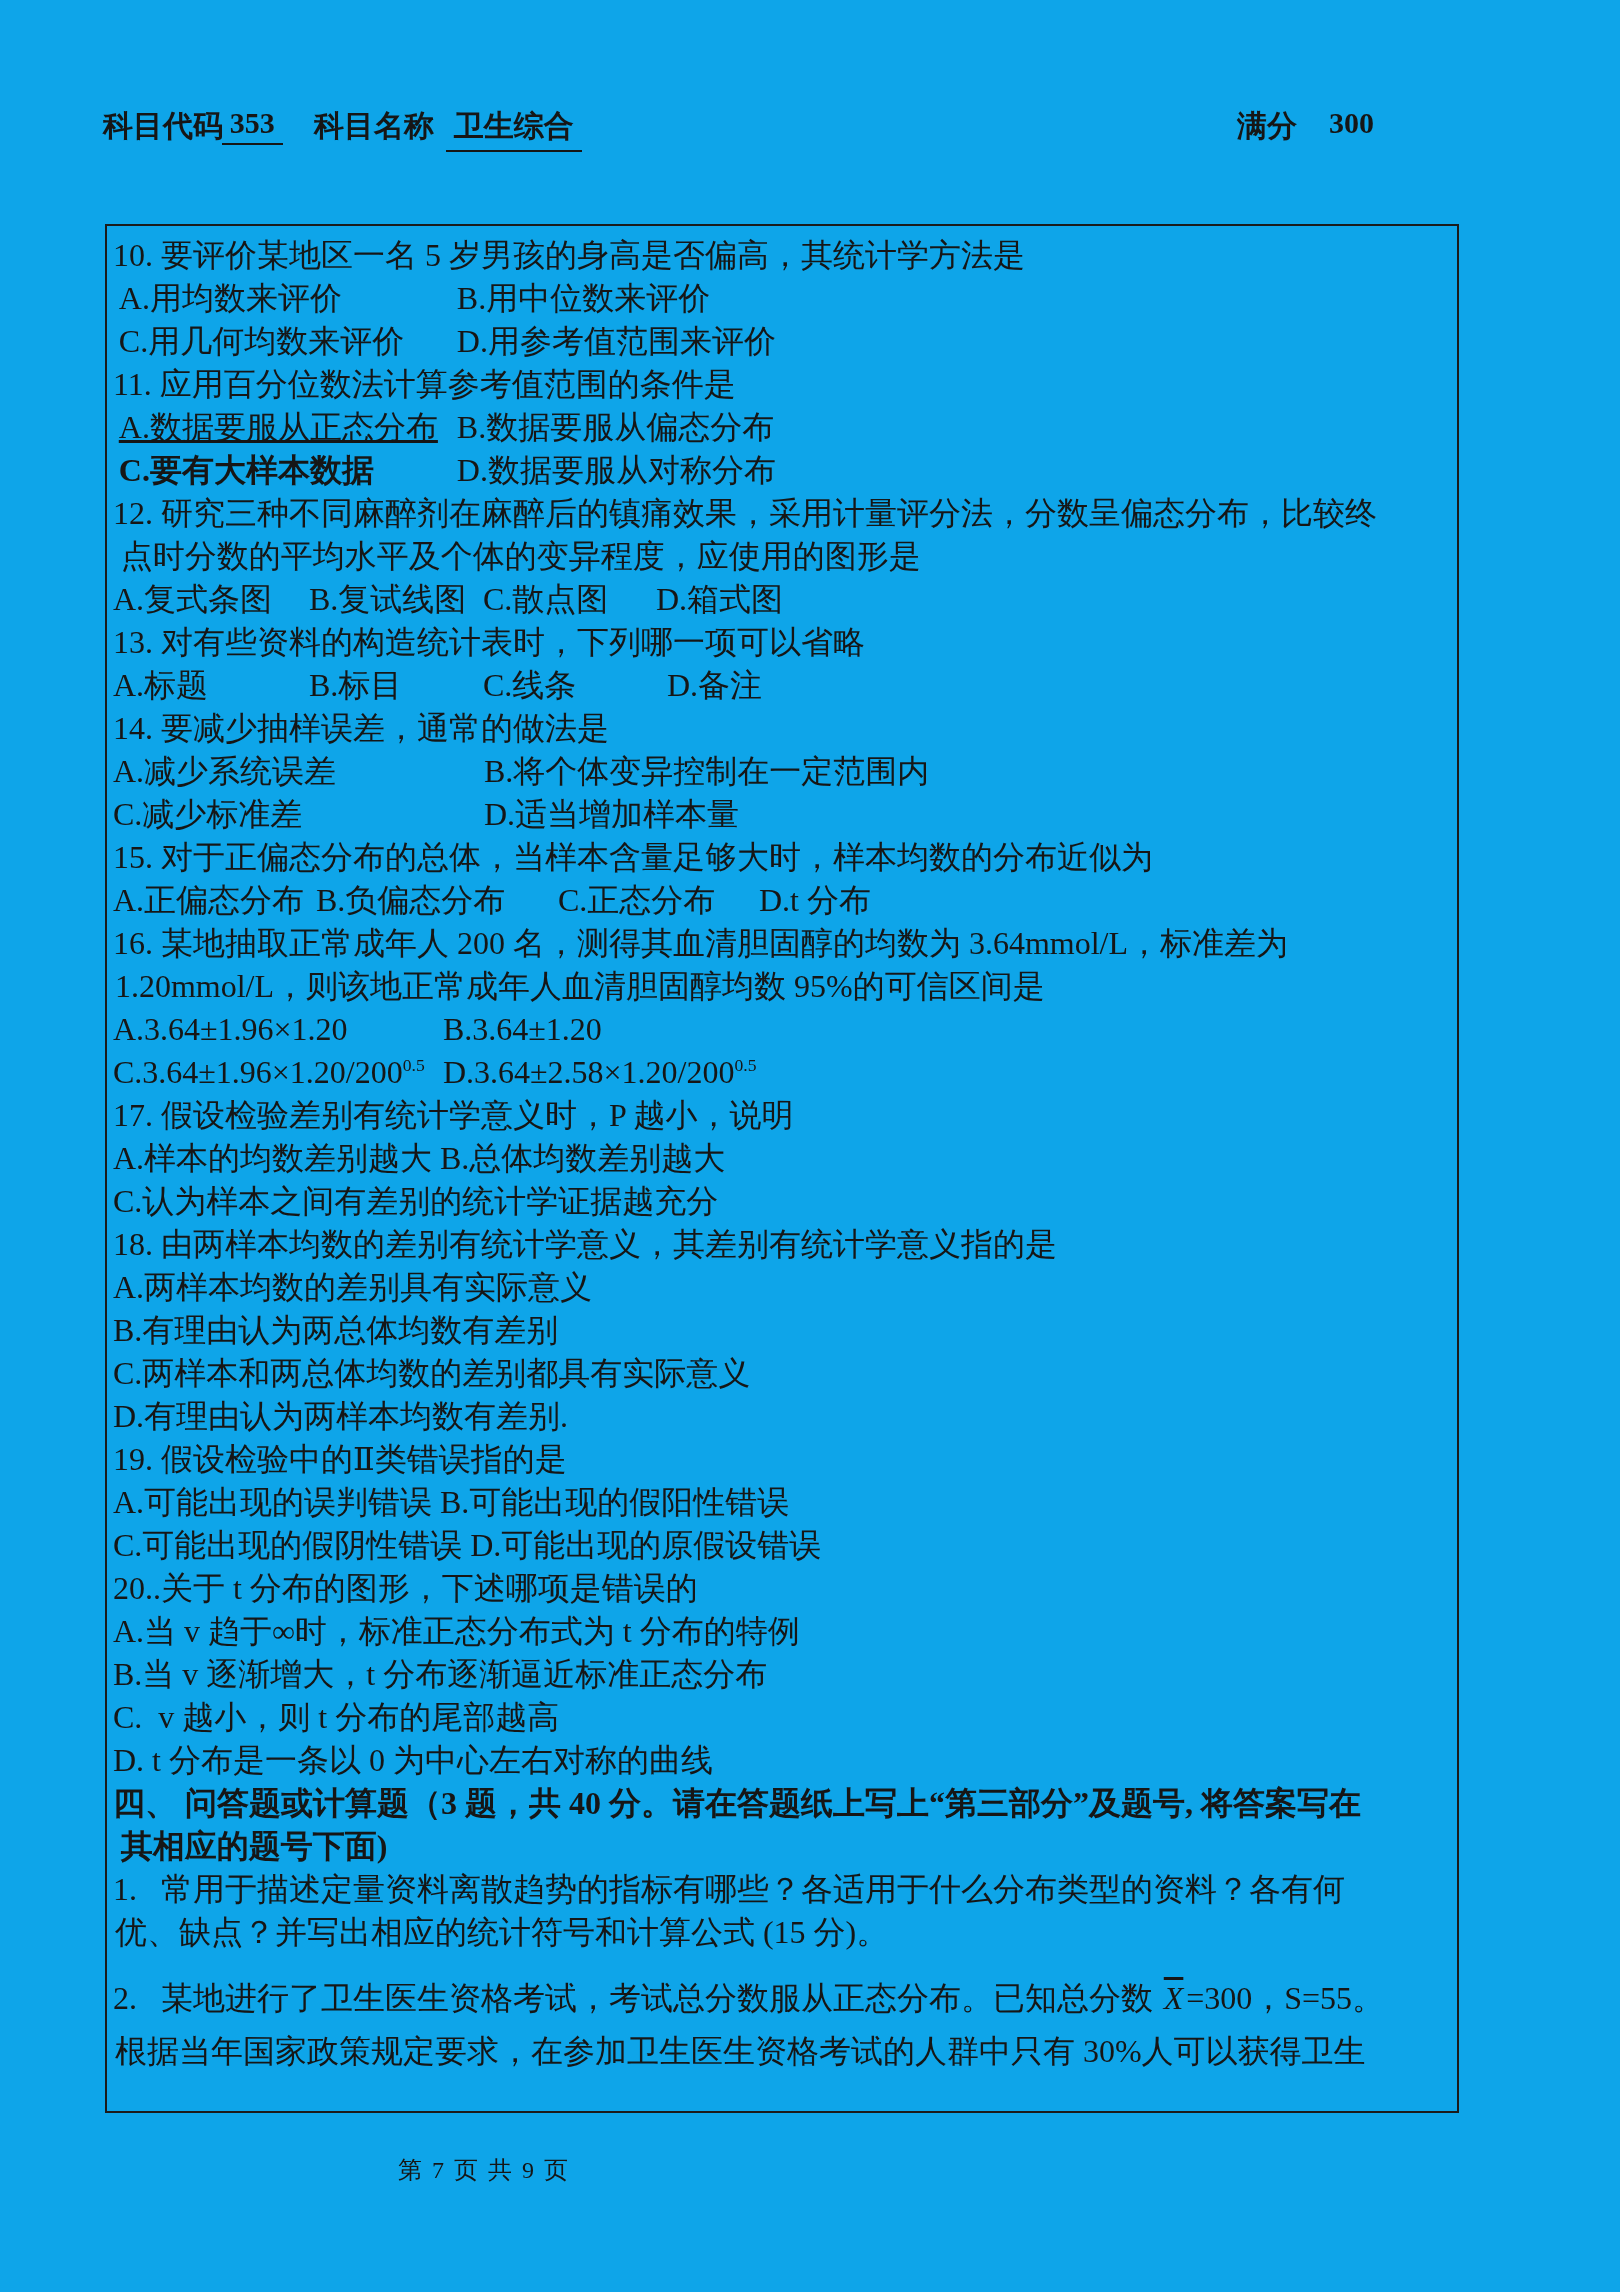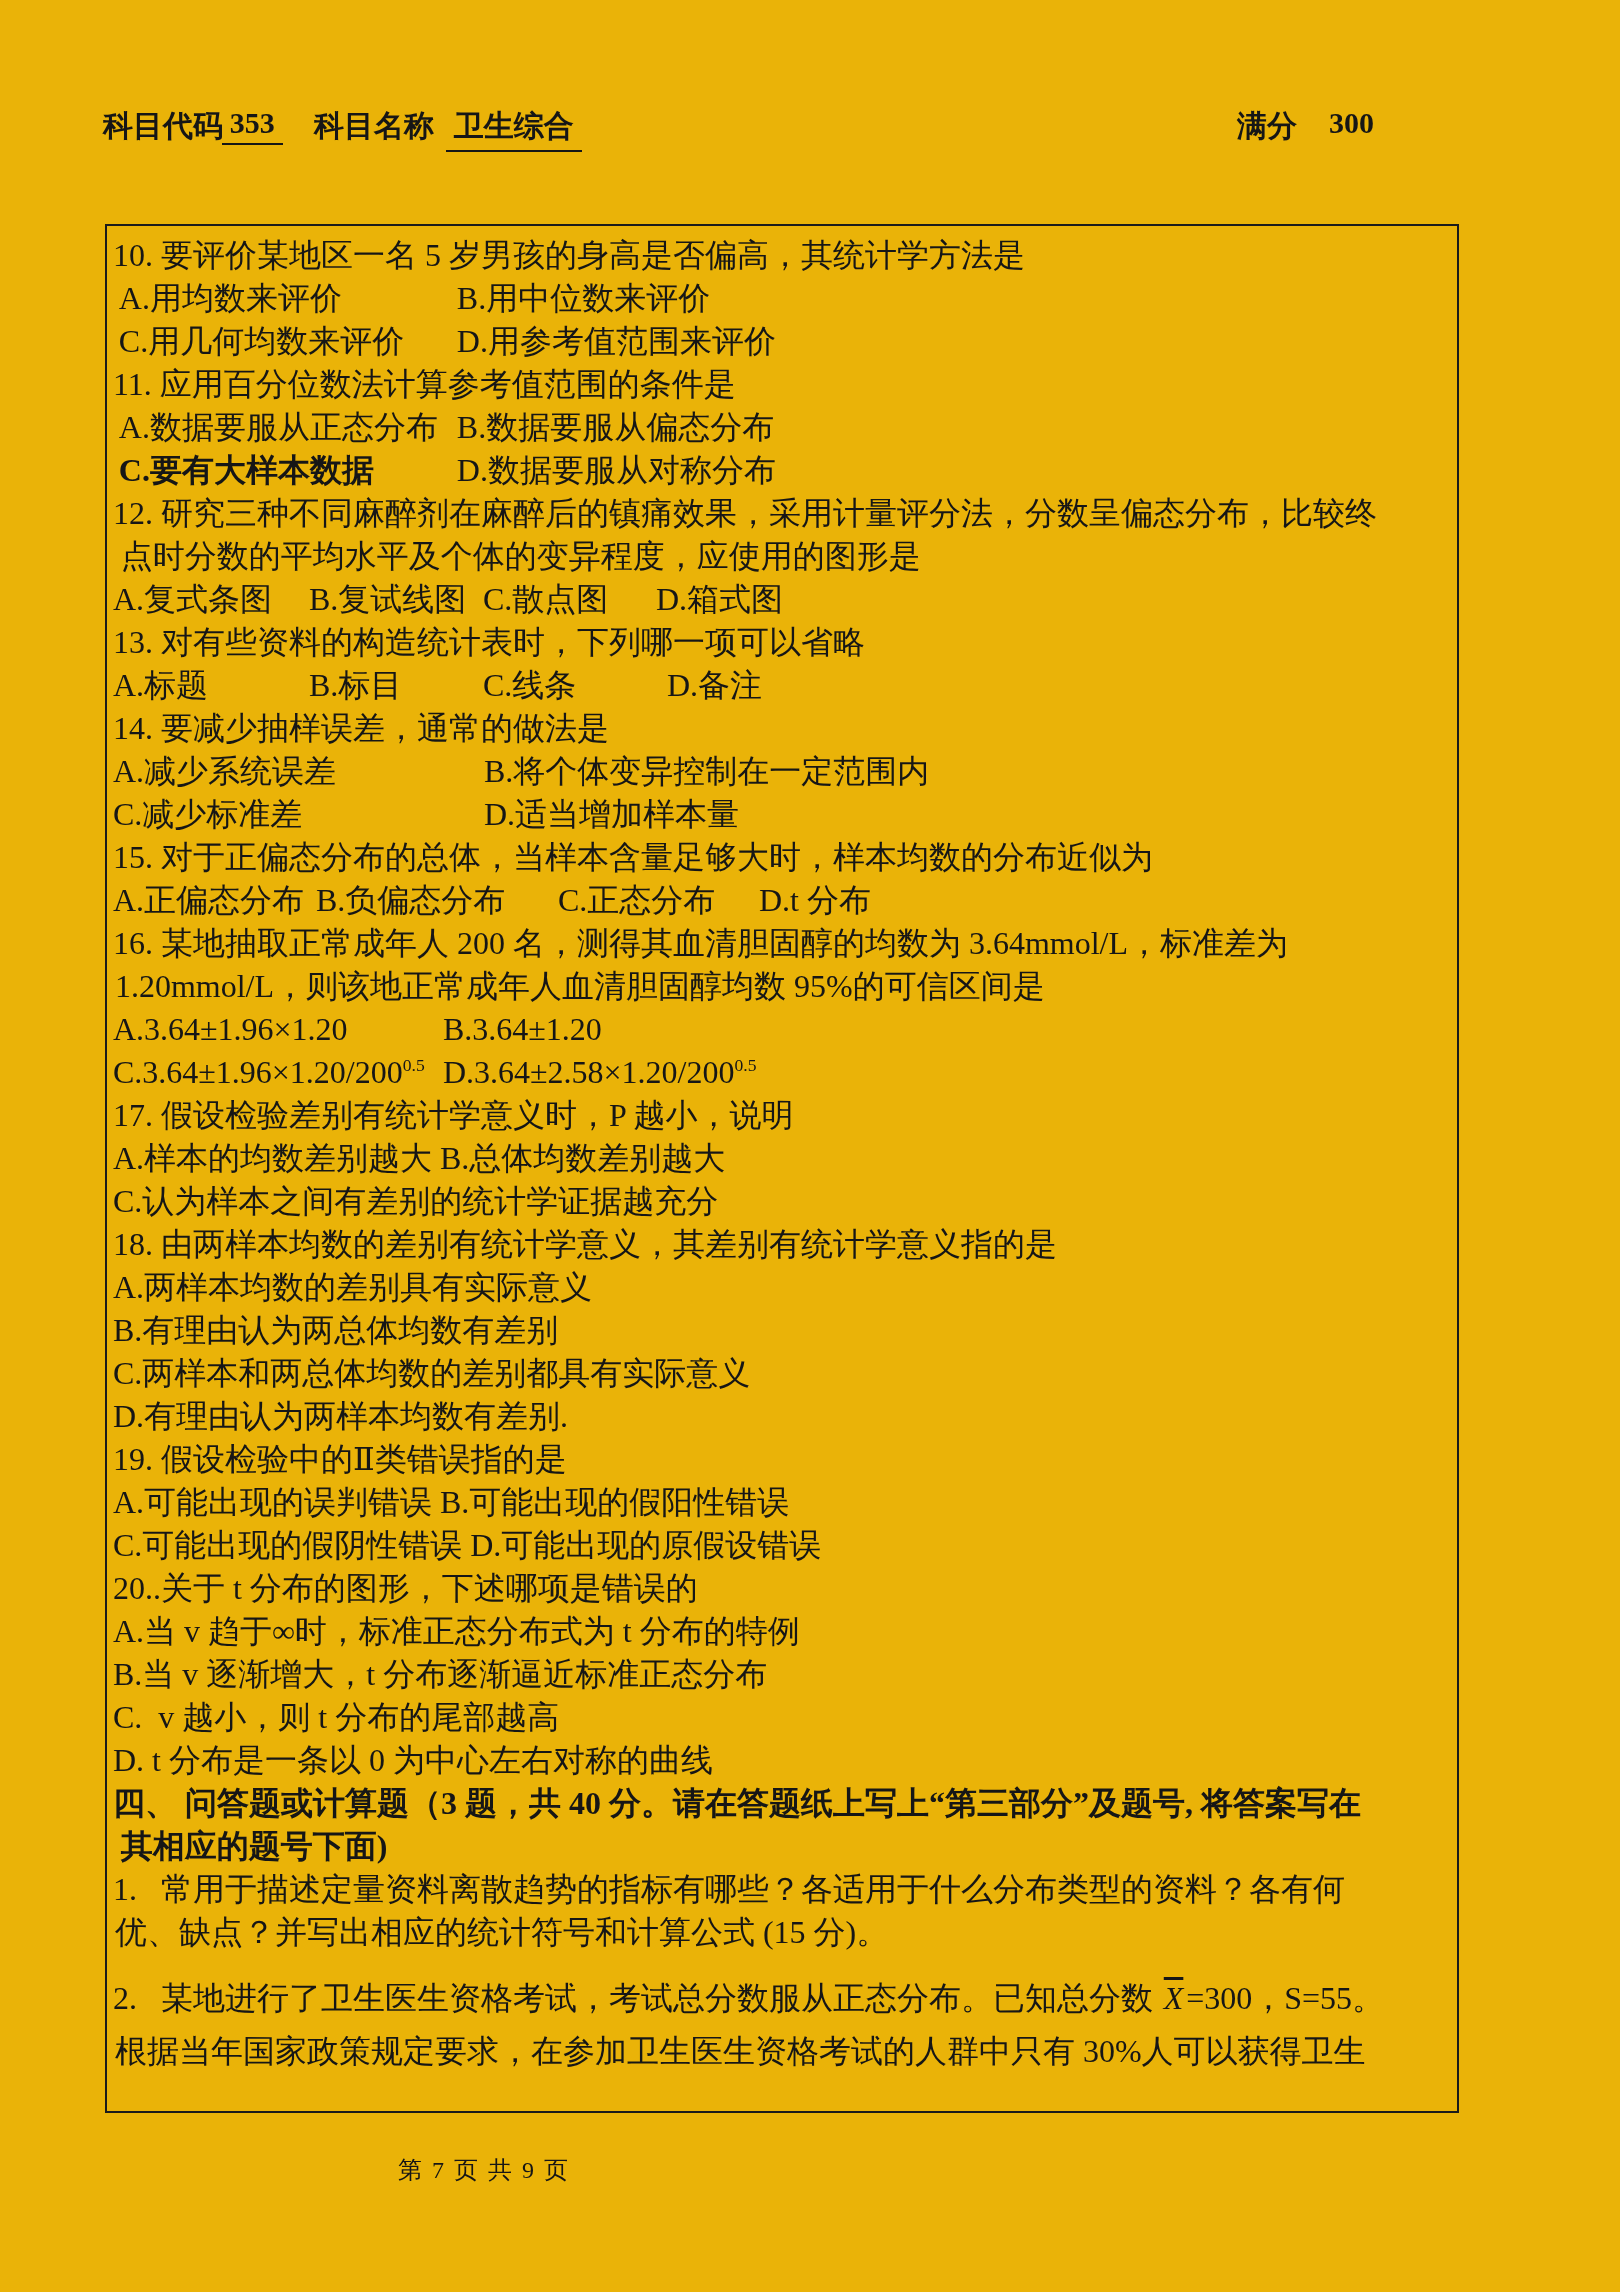--- a/index.html
+++ b/index.html
@@ -1,19 +1,19 @@
 <!DOCTYPE html>
 <html><head>
 <meta charset="utf-8">
 <style>
   html,body{margin:0;padding:0;background:#e8e8e8;}
   .page{
     position:relative;
     width:1620px;height:2293px;
-    background:#eab308;
+    background:#0ea5e9;
     color:#161616;
     font-family:"Liberation Serif","DejaVu Serif",serif;
     overflow:hidden;
   }
   
   .header span{position:absolute;top:106px;font-size:30px;white-space:pre;}
   .hp1{left:103px;font-weight:bold;}
   .hp2{left:222px;font-weight:bold;}
   .hp3{left:314px;font-weight:bold;}
   .hp4{left:446px;font-weight:bold;}
@@ -52,21 +52,21 @@
     <span class="hp4 u">卫生综合</span>
     <span class="hp5">满分</span>
     <span class="hp6">300</span>
   </div>
 
   <div class="qbox">
       <div class="line"><span>10. 要评价某地区一名 5 岁男孩的身高是否偏高，其统计学方法是</span></div>
       <div class="line" style="padding-left: 5.9px;"><span class="cell" style="width: 338px;">A.用均数来评价</span><span>B.用中位数来评价</span></div>
       <div class="line" style="padding-left: 5.9px;"><span class="cell" style="width: 338px;">C.用几何均数来评价</span><span>D.用参考值范围来评价</span></div>
       <div class="line"><span>11. 应用百分位数法计算参考值范围的条件是</span></div>
-      <div class="line" style="padding-left: 5.9px;"><span class="cell" style="width: 338px;">A.数据要服从正态分布</span><span>B.数据要服从偏态分布</span></div>
+      <div class="line" style="padding-left: 5.9px;"><span class="cell" style="width: 338px; text-decoration: underline;">A.数据要服从正态分布</span><span>B.数据要服从偏态分布</span></div>
       <div class="line" style="padding-left: 5.9px;"><span class="cell" style="width: 338px; font-weight: bold;">C.要有大样本数据</span><span>D.数据要服从对称分布</span></div>
       <div class="line"><span>12. 研究三种不同麻醉剂在麻醉后的镇痛效果，采用计量评分法，分数呈偏态分布，比较终</span></div>
       <div class="line" style="padding-left: 7.8px;"><span>点时分数的平均水平及个体的变异程度，应使用的图形是</span></div>
       <div class="line"><span class="cell" style="width: 196px;">A.复式条图</span><span class="cell" style="width: 174px;">B.复试线图</span><span class="cell" style="width: 173px;">C.散点图</span><span>D.箱式图</span></div>
       <div class="line"><span>13. 对有些资料的构造统计表时，下列哪一项可以省略</span></div>
       <div class="line"><span class="cell" style="width: 196px;">A.标题</span><span class="cell" style="width: 174px;">B.标目</span><span class="cell" style="width: 184px;">C.线条</span><span>D.备注</span></div>
       <div class="line"><span>14. 要减少抽样误差，通常的做法是</span></div>
       <div class="line"><span class="cell" style="width: 371px;">A.减少系统误差</span><span>B.将个体变异控制在一定范围内</span></div>
       <div class="line"><span class="cell" style="width: 371px;">C.减少标准差</span><span>D.适当增加样本量</span></div>
       <div class="line"><span>15. 对于正偏态分布的总体，当样本含量足够大时，样本均数的分布近似为</span></div>

